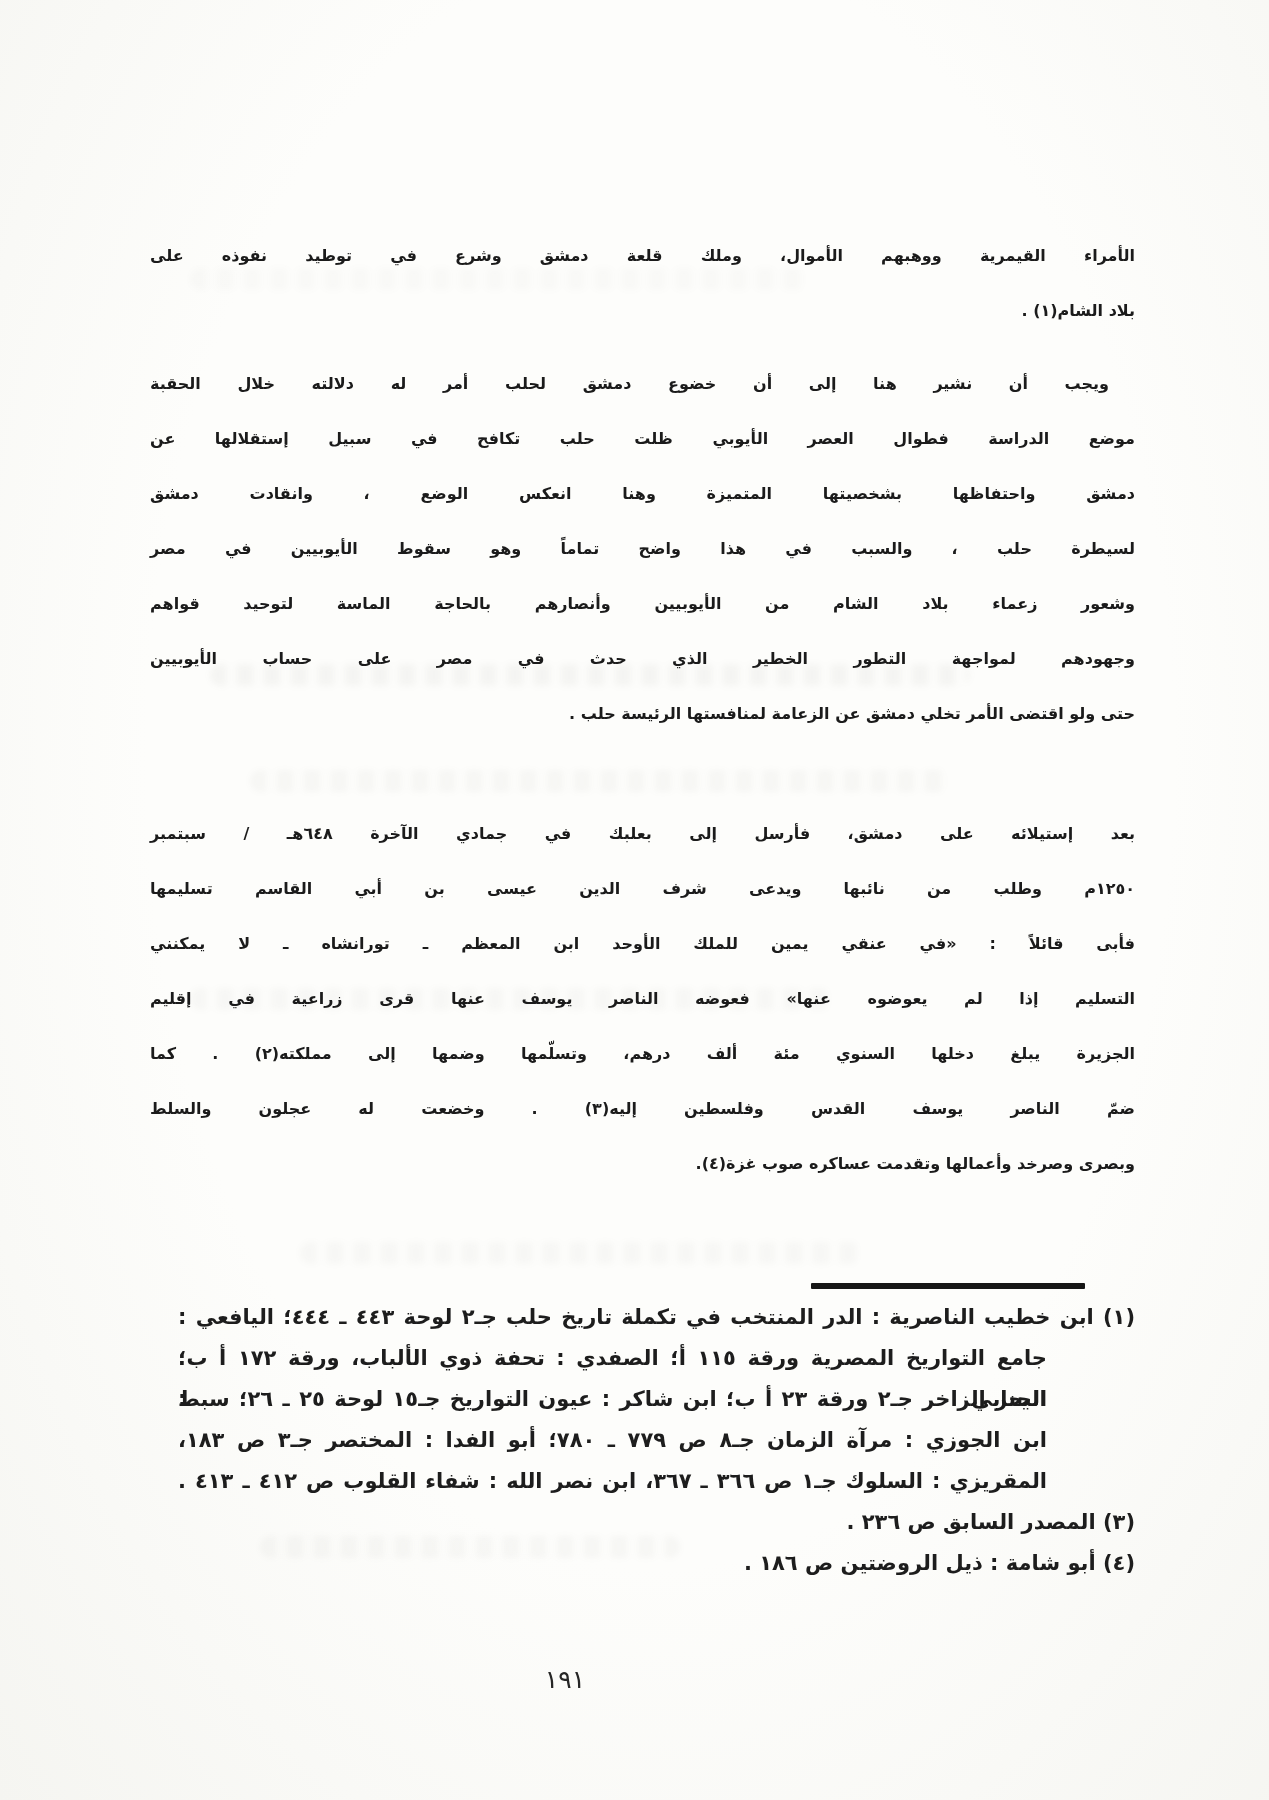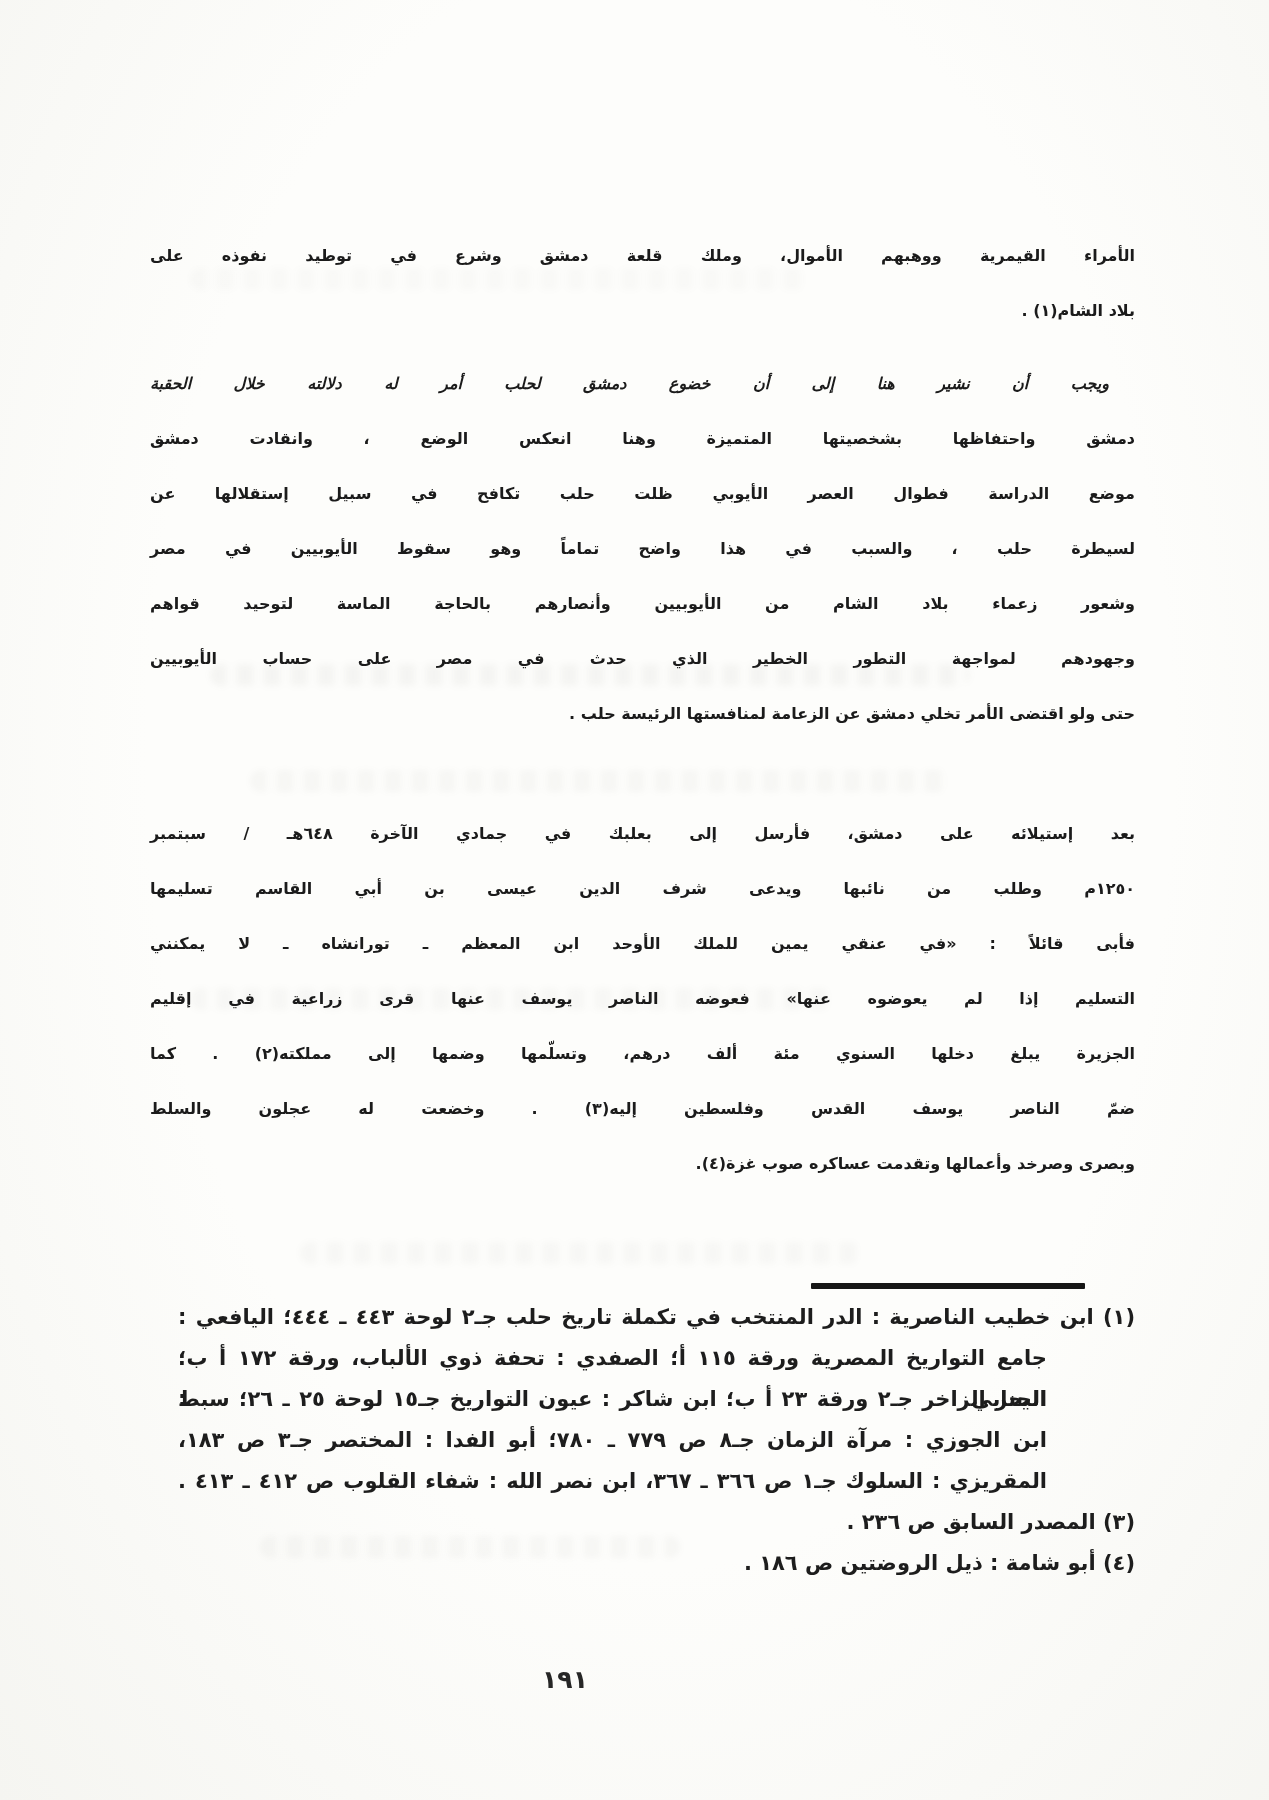--- a/index.html
+++ b/index.html
@@ -16,21 +16,21 @@
   .para{
     position:absolute;right:134px;width:985px;
     direction:rtl;unicode-bidi:embed;
     color:#1b1b1b;font-weight:700;
   }
   .tline{
     height:55px;line-height:55px;font-size:16px;
     text-align:justify;text-align-last:justify;
     letter-spacing:0.2px;
   }
-  .tline.first{padding-right:26px;font-style:italic;}
+  .tline.first{padding-right:26px;}
   .tline.plast{text-align-last:right;}
   
   .fn-rule{
     position:absolute;top:1283px;right:184px;width:274px;height:6px;
     background:#161616;border-radius:1px;
   }
   
   .footnotes{
     position:absolute;top:1297px;right:134px;width:985px;
     direction:rtl;unicode-bidi:embed;
@@ -41,21 +41,21 @@
     text-align:justify;text-align-last:justify;
     letter-spacing:0.1px;
     margin-left:28px;
   }
   .fnline.cont{padding-right:88px;}
   .fnline.short{text-align-last:right;}
   
   .page-number{
     position:absolute;top:1660px;left:505px;width:120px;height:40px;
     line-height:40px;text-align:center;
-    font-size:25px;font-weight:700;color:#262626;
+    font-size:25px;font-weight:400;color:#262626;
     direction:rtl;
   }
   
   .smudge{
     position:absolute;height:22px;border-radius:10px;
     background:repeating-linear-gradient(90deg,
       rgba(125,125,118,0.18) 0 16px, rgba(125,125,118,0.02) 16px 27px);
     filter:blur(3px);opacity:.35;pointer-events:none;
   }
   .s1{top:268px;left:190px;width:620px;opacity:.18;}
@@ -77,22 +77,22 @@
   <div class="smudge s5"></div>
   <div class="smudge s6"></div>
 
   <div class="para" style="top:228px">
     <div class="tline">الأمراء القيمرية ووهبهم الأموال، وملك قلعة دمشق وشرع في توطيد نفوذه على</div>
     <div class="tline plast">بلاد الشام(١) .</div>
   </div>
 
   <div class="para" style="top:356px">
     <div class="tline first">ويجب أن نشير هنا إلى أن خضوع دمشق لحلب أمر له دلالته خلال الحقبة</div>
+    <div class="tline">موضع الدراسة فطوال العصر الأيوبي ظلت حلب تكافح في سبيل إستقلالها عن</div>
     <div class="tline">دمشق واحتفاظها بشخصيتها المتميزة وهنا انعكس الوضع ، وانقادت دمشق</div>
-    <div class="tline">موضع الدراسة فطوال العصر الأيوبي ظلت حلب تكافح في سبيل إستقلالها عن</div>
     <div class="tline">لسيطرة حلب ، والسبب في هذا واضح تماماً وهو سقوط الأيوبيين في مصر</div>
     <div class="tline">وشعور زعماء بلاد الشام من الأيوبيين وأنصارهم بالحاجة الماسة لتوحيد قواهم</div>
     <div class="tline">وجهودهم لمواجهة التطور الخطير الذي حدث في مصر على حساب الأيوبيين</div>
     <div class="tline plast">حتى ولو اقتضى الأمر تخلي دمشق عن الزعامة لمنافستها الرئيسة حلب .</div>
   </div>
 
   <div class="para" style="top:806px">
     <div class="tline">بعد إستيلائه على دمشق، فأرسل إلى بعلبك في جمادي الآخرة ٦٤٨هـ / سبتمبر</div>
     <div class="tline">١٢٥٠م وطلب من نائبها ويدعى شرف الدين عيسى بن أبي القاسم تسليمها</div>
     <div class="tline">فأبى قائلاً : «في عنقي يمين للملك الأوحد ابن المعظم ـ تورانشاه ـ لا يمكنني</div>

